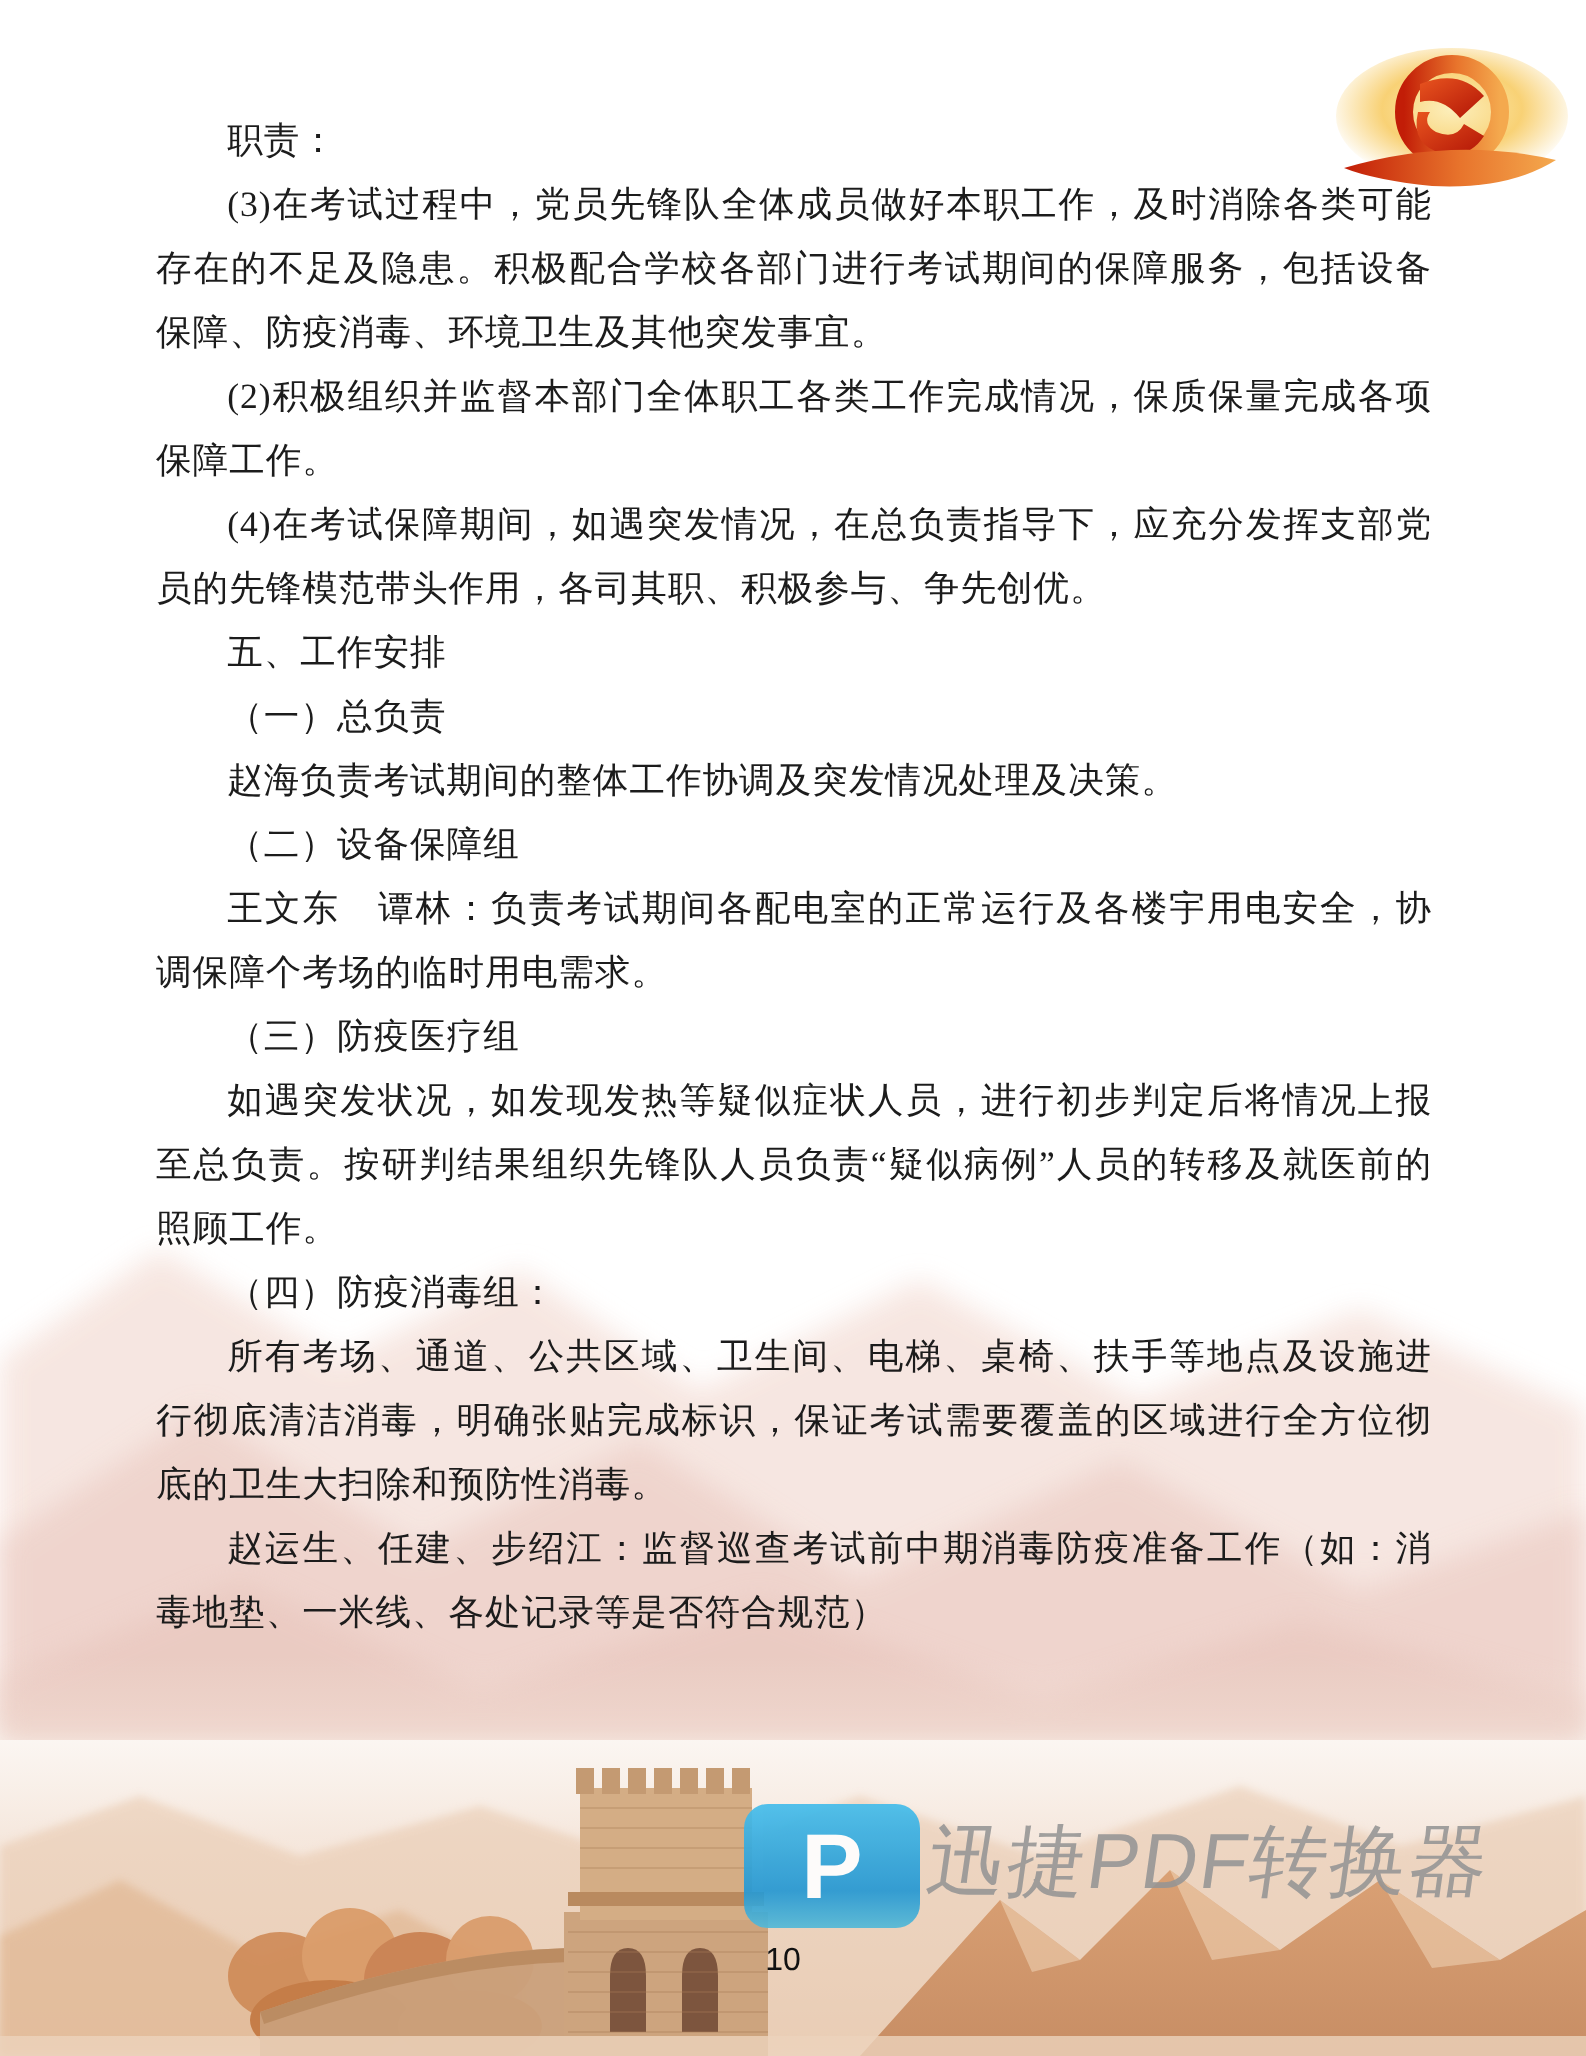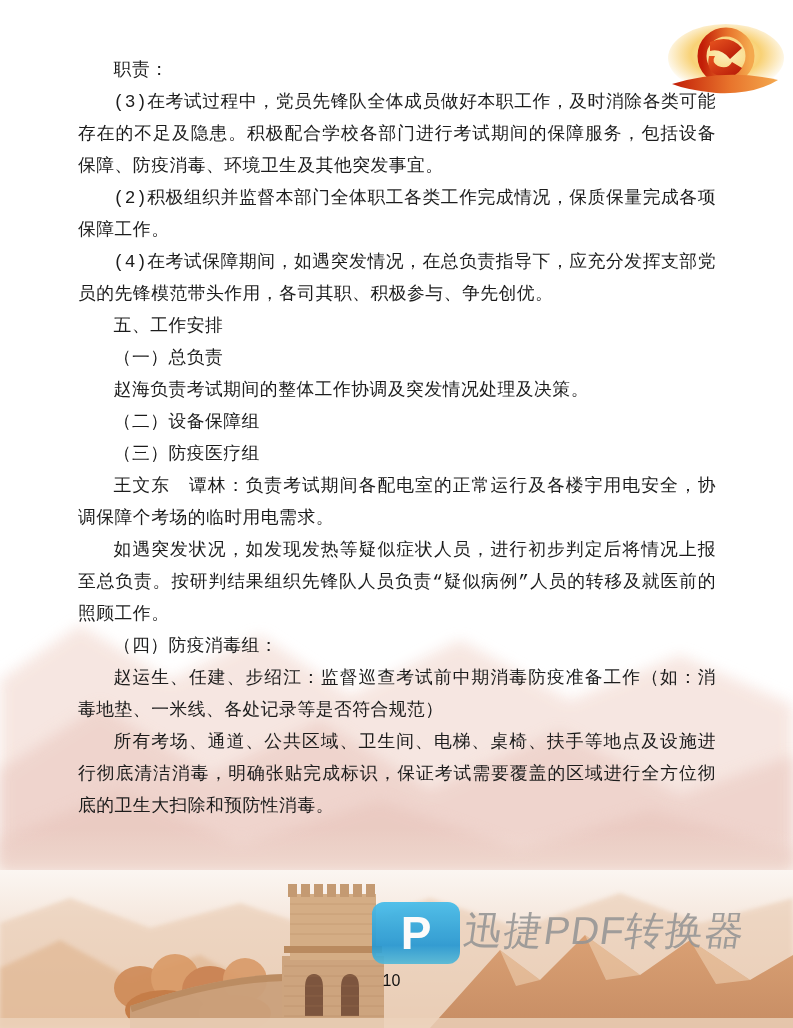--- a/index.html
+++ b/index.html
@@ -35,21 +35,20 @@
     transform:skewX(-8deg);
     white-space:nowrap;
   }
   
   .emblem{position:absolute;right:3px;top:22px;z-index:2;pointer-events:none;}
   
   .doc{
     position:absolute;left:78px;top:54px;width:638px;z-index:3;
     font-size:17.8px;line-height:32px;color:#1c1c1c;
     letter-spacing:.5px;
-    font-family:Liberation Mono, monospace;
   }
   .doc p{
     margin:0;text-indent:2em;
     text-align:justify;text-justify:inter-ideograph;
   }
   .page-number{
     position:absolute;left:0;width:783px;top:972px;z-index:3;
     text-align:center;font-size:16px;color:#111;
     font-family:"Liberation Sans","DejaVu Sans",sans-serif;
   }
@@ -158,23 +157,23 @@
 
   <div class="doc">
     <p>职责：</p>
     <p>(3)在考试过程中，党员先锋队全体成员做好本职工作，及时消除各类可能存在的不足及隐患。积极配合学校各部门进行考试期间的保障服务，包括设备保障、防疫消毒、环境卫生及其他突发事宜。</p>
     <p>(2)积极组织并监督本部门全体职工各类工作完成情况，保质保量完成各项保障工作。</p>
     <p>(4)在考试保障期间，如遇突发情况，在总负责指导下，应充分发挥支部党员的先锋模范带头作用，各司其职、积极参与、争先创优。</p>
     <p>五、工作安排</p>
     <p>（一）总负责</p>
     <p>赵海负责考试期间的整体工作协调及突发情况处理及决策。</p>
     <p>（二）设备保障组</p>
+    <p>王文东　谭林：负责考试期间各配电室的正常运行及各楼宇用电安全，协调保障个考场的临时用电需求。</p>
     <p>（三）防疫医疗组</p>
-    <p>王文东　谭林：负责考试期间各配电室的正常运行及各楼宇用电安全，协调保障个考场的临时用电需求。</p>
     <p>如遇突发状况，如发现发热等疑似症状人员，进行初步判定后将情况上报至总负责。按研判结果组织先锋队人员负责“疑似病例”人员的转移及就医前的照顾工作。</p>
     <p>（四）防疫消毒组：</p>
+    <p>所有考场、通道、公共区域、卫生间、电梯、桌椅、扶手等地点及设施进行彻底清洁消毒，明确张贴完成标识，保证考试需要覆盖的区域进行全方位彻底的卫生大扫除和预防性消毒。</p>
     <p>赵运生、任建、步绍江：监督巡查考试前中期消毒防疫准备工作（如：消毒地垫、一米线、各处记录等是否符合规范）</p>
-    <p>所有考场、通道、公共区域、卫生间、电梯、桌椅、扶手等地点及设施进行彻底清洁消毒，明确张贴完成标识，保证考试需要覆盖的区域进行全方位彻底的卫生大扫除和预防性消毒。</p>
   </div>
 
   <div class="page-number">10</div>
 
 </div>
 
 </body></html>

